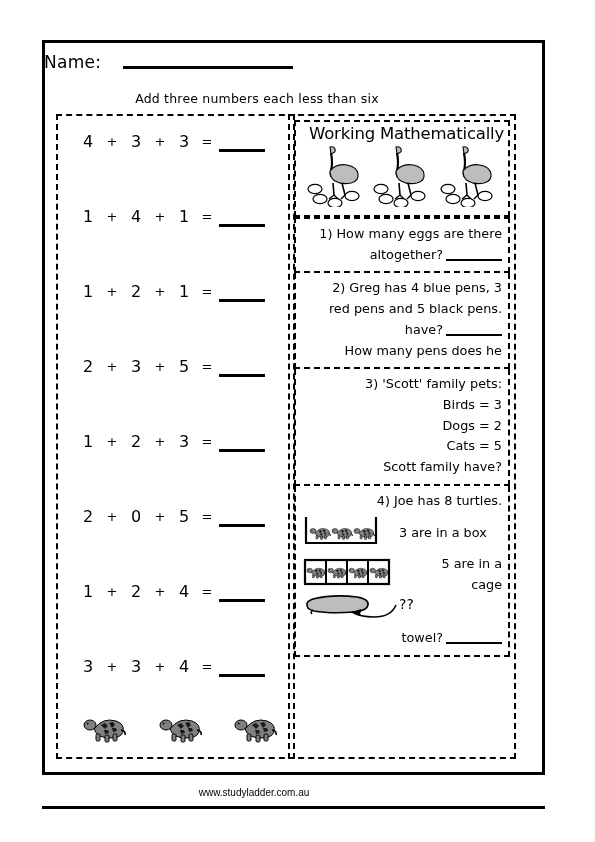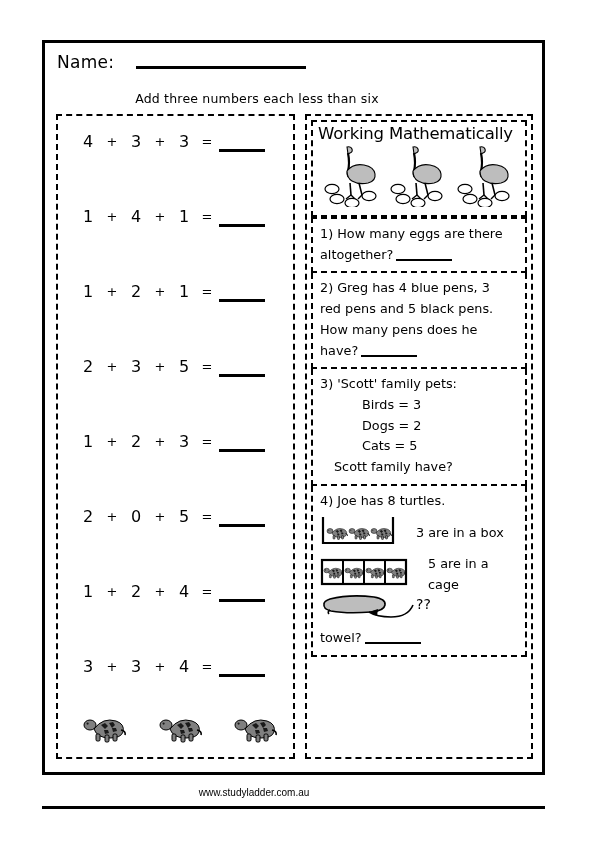--- a/index.html
+++ b/index.html
@@ -32,21 +32,21 @@
     width: 503px;
     height: 735px;
     border: 3px solid #000;
     box-sizing: border-box;
     background: #fff;
   }
 
   
   .name-row {
     position: absolute;
-    left: 57px;
+    left: 44px;
     top: 52px;
     display: flex;
     align-items: flex-end;
     gap: 22px;
   }
   .name-label {
     font-size: 17px;
     letter-spacing: .3px;
   }
   .name-blank {
@@ -124,27 +124,28 @@
     left: 24px;
     bottom: 10px;
     width: 195px;
     display: flex;
     justify-content: space-between;
   }
 
   
   .right-panel {
     position: absolute;
-    left: 305px;
+    left: 288px;
     top: 114px;
     width: 228px;
     height: 645px;
     border: 2px dashed #000;
     box-sizing: border-box;
     padding: 4px 4px;
+    text-align: right;
   }
   .wm-box {
     border: 2px dashed #000;
     box-sizing: border-box;
     padding: 2px 4px 3px 5px;
   }
   .wm-title {
     font-size: 16.5px;
     letter-spacing: -.2px;
     white-space: nowrap;
@@ -422,24 +423,24 @@
     <div class="q-box first-q">
       <div class="q-line">1)  How many eggs are there</div>
       <div class="q-line">
         <span>altogether?</span><span class="ans-blank"></span>
       </div>
     </div>
 
     <div class="q-box">
       <div class="q-line">2)  Greg has 4 blue pens, 3</div>
       <div class="q-line">red pens and 5 black pens.</div>
-      <div class="q-line">How many pens does he</div>
       <div class="q-line">
         <span>have?</span><span class="ans-blank"></span>
       </div>
+      <div class="q-line">How many pens does he</div>
     </div>
 
     <div class="q-box">
       <div class="q-line">3)   'Scott' family pets:</div>
       <div class="q-line indent">Birds = 3</div>
       <div class="q-line indent">Dogs = 2</div>
       <div class="q-line indent">Cats = 5</div>
       <div class="q-line indent2">Scott family have?</div>
     </div>
 

